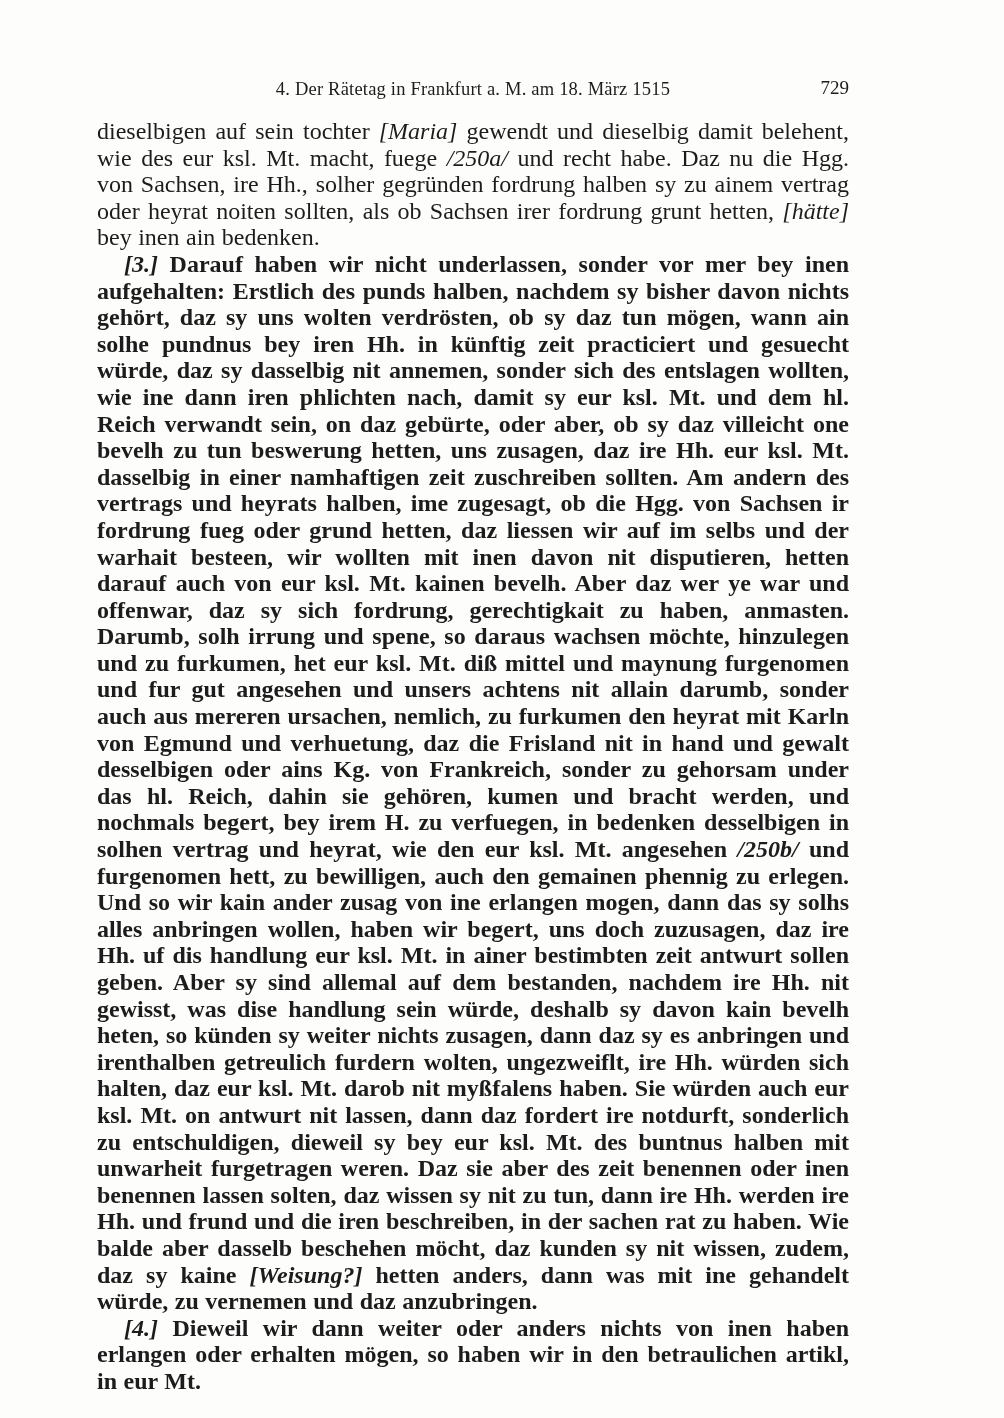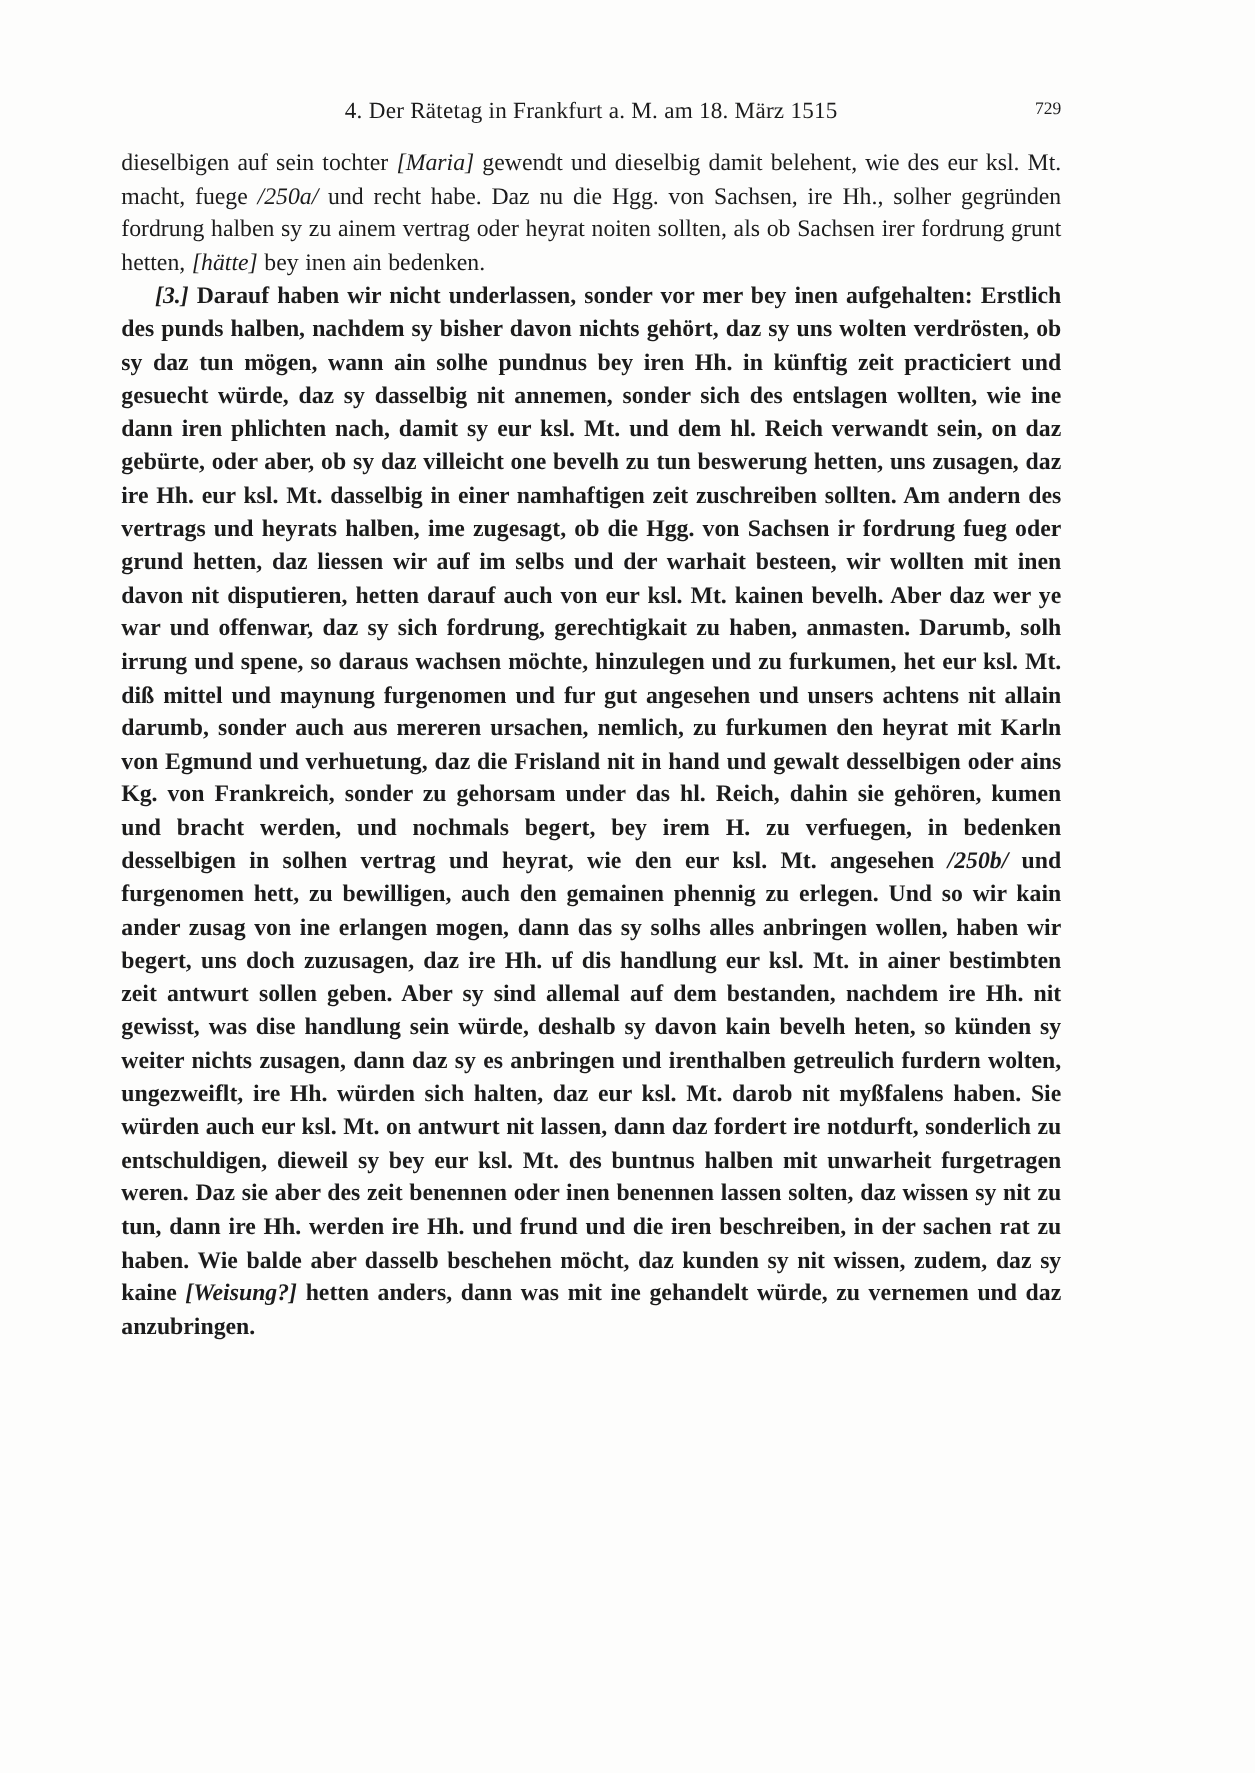--- a/index.html
+++ b/index.html
@@ -28,27 +28,27 @@
     line-height: 26px;
   }
   .header-title {
     text-align: center;
     letter-spacing: 0.2px;
   }
   .page-number {
     position: absolute;
     right: 0;
     top: -1px;
-    font-size: 14px;
+    font-size: 19px;
   }
   .page-body p {
     margin: 0;
     padding: 0;
     text-align: justify;
-    font-size: 19px;
+    font-size: 24px;
     line-height: 26.6px;
     word-spacing: 0.5px;
   }
   .page-body p.indent {
     text-indent: 27px;
     font-weight: bold;
   }
   .italic {
     font-style: italic;
   }
@@ -58,15 +58,16 @@
 
 <div class="page">
   <div class="content">
     <div class="running-header">
       <div class="header-title">4. Der Rätetag in Frankfurt a. M. am 18. März 1515</div>
       <div class="page-number">729</div>
     </div>
     <div class="page-body">
         <p><span>dieselbigen auf sein tochter </span><span class="italic">[Maria]</span><span> gewendt und dieselbig damit belehent, wie des eur ksl. Mt. macht, fuege </span><span class="italic">/250a/</span><span> und recht habe. Daz nu die Hgg. von Sachsen, ire Hh., solher gegründen fordrung halben sy zu ainem vertrag oder heyrat noiten sollten, als ob Sachsen irer fordrung grunt hetten, </span><span class="italic">[hätte]</span><span> bey inen ain bedenken.</span></p>
         <p class="indent"><span class="italic">[3.]</span><span> Darauf haben wir nicht underlassen, sonder vor mer bey inen aufgehalten: Erstlich des punds halben, nachdem sy bisher davon nichts gehört, daz sy uns wolten verdrösten, ob sy daz tun mögen, wann ain solhe pundnus bey iren Hh. in künftig zeit practiciert und gesuecht würde, daz sy dasselbig nit annemen, sonder sich des entslagen wollten, wie ine dann iren phlichten nach, damit sy eur ksl. Mt. und dem hl. Reich verwandt sein, on daz gebürte, oder aber, ob sy daz villeicht one bevelh zu tun beswerung hetten, uns zusagen, daz ire Hh. eur ksl. Mt. dasselbig in einer namhaftigen zeit zuschreiben sollten. Am andern des vertrags und heyrats halben, ime zugesagt, ob die Hgg. von Sachsen ir fordrung fueg oder grund hetten, daz liessen wir auf im selbs und der warhait besteen, wir wollten mit inen davon nit disputieren, hetten darauf auch von eur ksl. Mt. kainen bevelh. Aber daz wer ye war und offenwar, daz sy sich fordrung, gerechtigkait zu haben, anmasten. Darumb, solh irrung und spene, so daraus wachsen möchte, hinzulegen und zu furkumen, het eur ksl. Mt. diß mittel und maynung furgenomen und fur gut angesehen und unsers achtens nit allain darumb, sonder auch aus mereren ursachen, nemlich, zu furkumen den heyrat mit Karln von Egmund und verhuetung, daz die Frisland nit in hand und gewalt desselbigen oder ains Kg. von Frankreich, sonder zu gehorsam under das hl. Reich, dahin sie gehören, kumen und bracht werden, und nochmals begert, bey irem H. zu verfuegen, in bedenken desselbigen in solhen vertrag und heyrat, wie den eur ksl. Mt. angesehen </span><span class="italic">/250b/</span><span> und furgenomen hett, zu bewilligen, auch den gemainen phennig zu erlegen. Und so wir kain ander zusag von ine erlangen mogen, dann das sy solhs alles anbringen wollen, haben wir begert, uns doch zuzusagen, daz ire Hh. uf dis handlung eur ksl. Mt. in ainer bestimbten zeit antwurt sollen geben. Aber sy sind allemal auf dem bestanden, nachdem ire Hh. nit gewisst, was dise handlung sein würde, deshalb sy davon kain bevelh heten, so künden sy weiter nichts zusagen, dann daz sy es anbringen und irenthalben getreulich furdern wolten, ungezweiflt, ire Hh. würden sich halten, daz eur ksl. Mt. darob nit myßfalens haben. Sie würden auch eur ksl. Mt. on antwurt nit lassen, dann daz fordert ire notdurft, sonderlich zu entschuldigen, dieweil sy bey eur ksl. Mt. des buntnus halben mit unwarheit furgetragen weren. Daz sie aber des zeit benennen oder inen benennen lassen solten, daz wissen sy nit zu tun, dann ire Hh. werden ire Hh. und frund und die iren beschreiben, in der sachen rat zu haben. Wie balde aber dasselb beschehen möcht, daz kunden sy nit wissen, zudem, daz sy kaine </span><span class="italic">[Weisung?]</span><span> hetten anders, dann was mit ine gehandelt würde, zu vernemen und daz anzubringen.</span></p>
+        <p class="indent"><span class="italic">[4.]</span><span> Dieweil wir dann weiter oder anders nichts von inen haben erlangen oder erhalten mögen, so haben wir in den betraulichen artikl, in eur Mt.</span></p>
       </div>
   </div>
 </div>
 
 </body></html>

